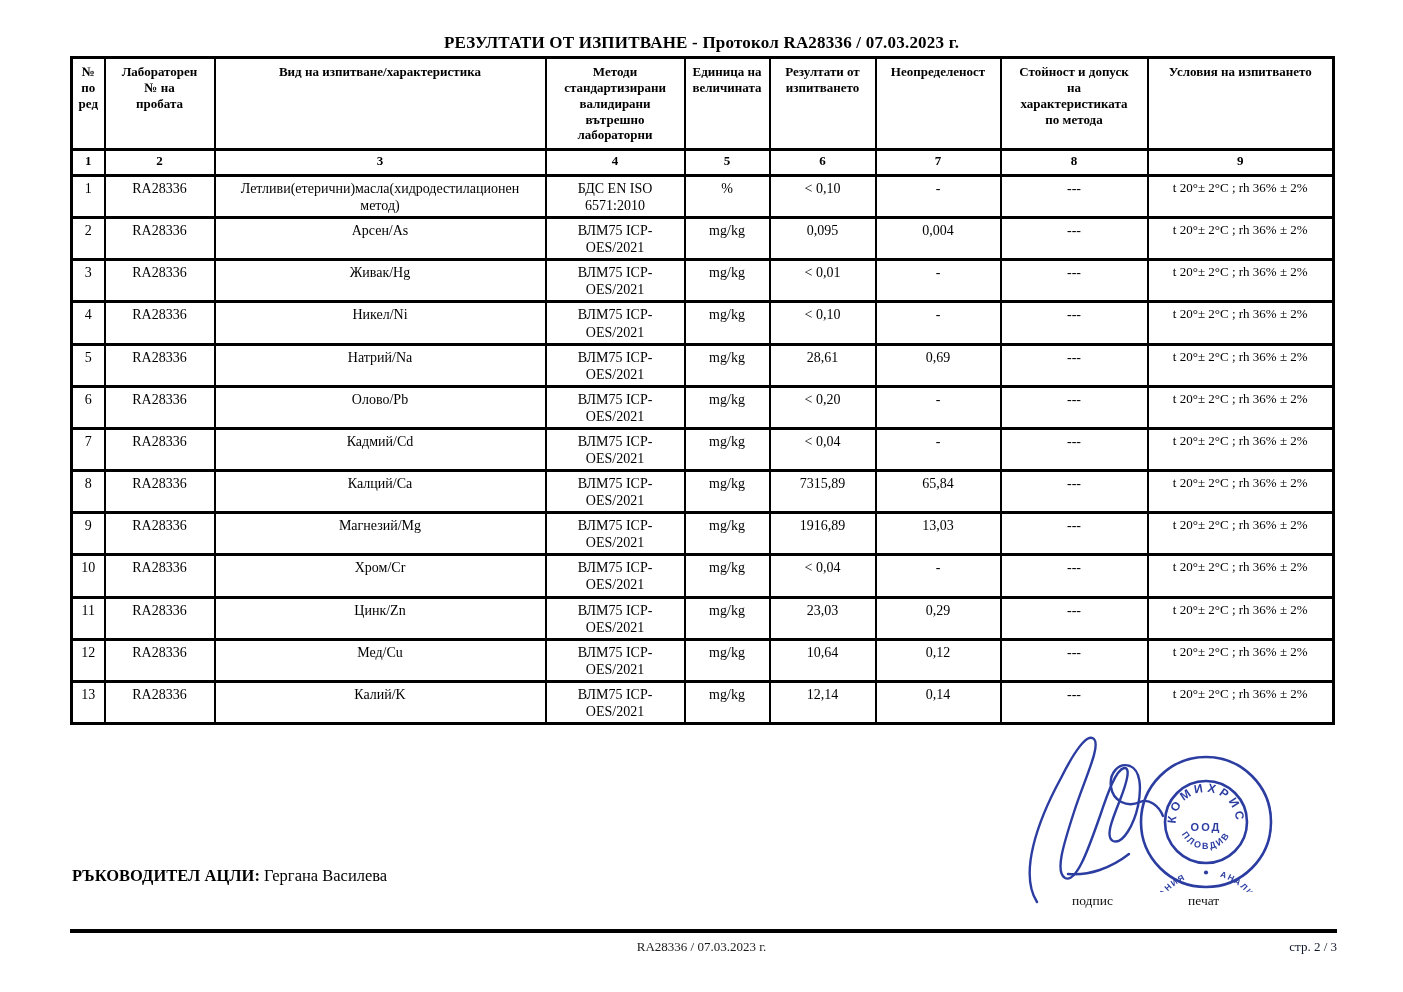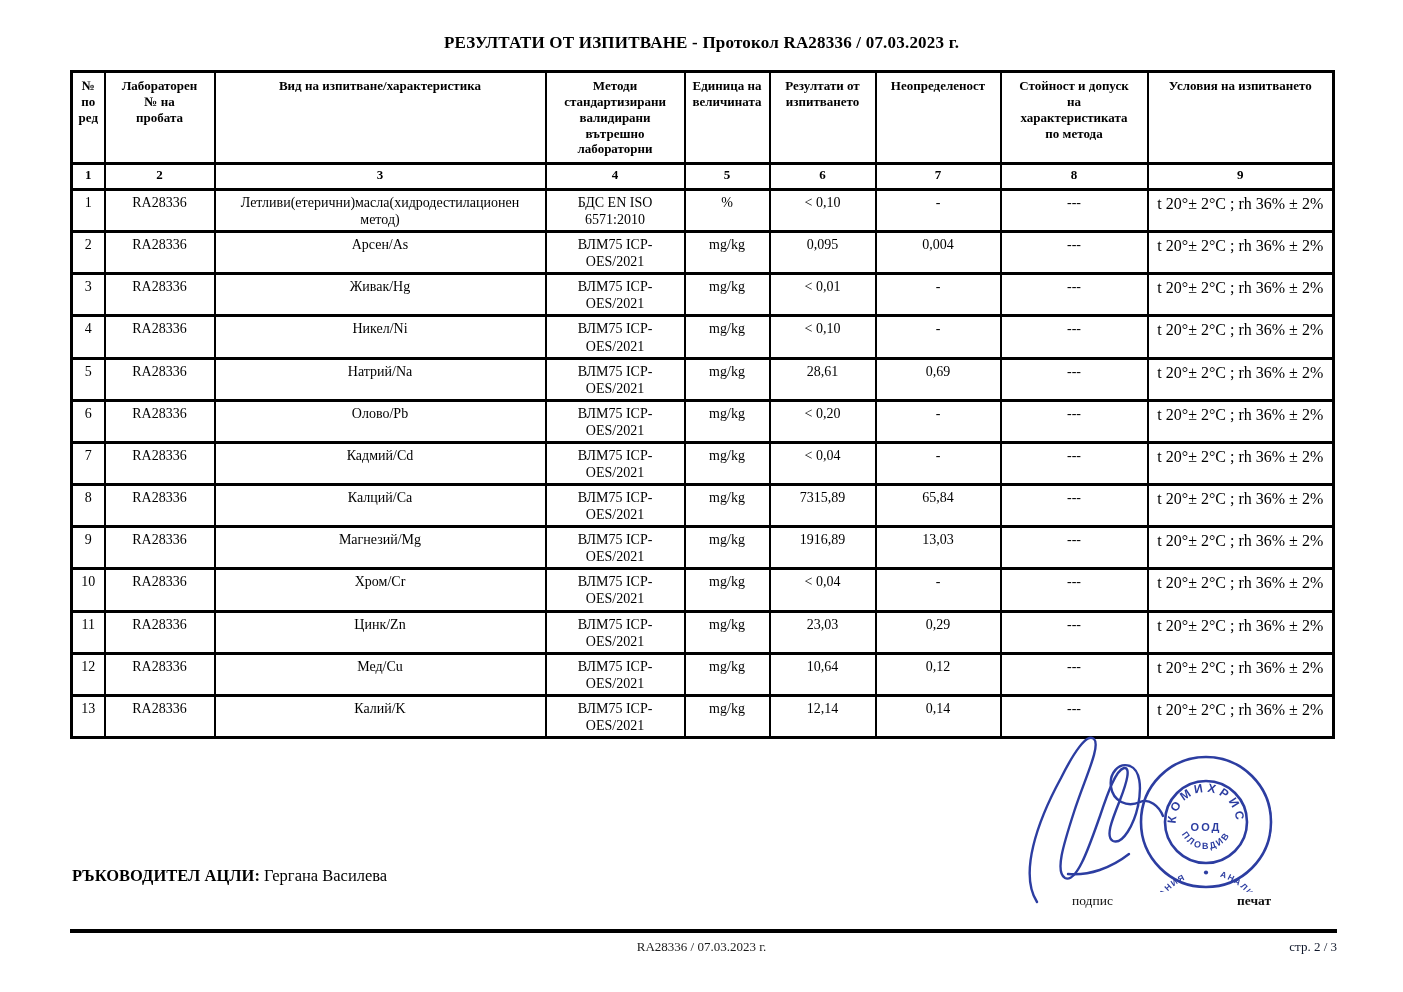--- a/index.html
+++ b/index.html
@@ -10,21 +10,21 @@
     font-family:"Liberation Serif","DejaVu Serif",serif;
     color:#000;
     overflow:hidden;
   }
   .title{
     position:absolute;top:33px;left:0;width:100%;
     text-align:center;font-weight:bold;font-size:17px;
     letter-spacing:.2px;
   }
   table.results{
-    position:absolute;left:70px;top:70px;
+    position:absolute;left:70px;top:56px;
     width:1262px;
     border-collapse:collapse;
     table-layout:fixed;
     border-radius:21px;
   }
   table.results th,table.results td{
     border-left:2px solid #000;
     border-right:2px solid #000;
     border-top:3px solid #000;
     border-bottom:3px solid #000;
@@ -37,27 +37,27 @@
   table.results{border:3px solid #000;}
   tr.head-row{height:92px;}
   tr.head-row th{font-weight:bold;font-size:13px;padding-top:5px;}
   tr.head-row th.c2{padding-left:14px;padding-right:14px;font-family:Liberation Serif, serif;}
   tr.head-row th.c8{padding-left:14px;padding-right:14px;}
   tr.num-row{height:26px;}
   tr.num-row td{font-weight:bold;font-size:13px;padding-top:2px;}
   tbody tr{height:41px;}
   tbody td{font-size:14px;padding-top:5px;}
   tbody td.method{padding-left:13px;padding-right:13px;}
-  tbody td.cond{font-size:16px;}
+  tbody td.cond{font-size:13px;}
   .performed{position:absolute;left:72px;top:771px;font-size:16px;}
   .manager{position:absolute;left:72px;top:866px;font-size:16.5px;}
   .b{font-weight:bold;}
   .sig-caption{position:absolute;top:893px;font-size:13.5px;color:#111;}
   .cap-sign{left:1072px;}
-  .cap-stamp{left:1237px;font-weight:bold;}
+  .cap-stamp{left:1188px;}
   .footer-line{position:absolute;left:70px;top:929px;width:1267px;height:4px;background:#000;}
   .footer-center{position:absolute;left:0;top:939px;width:1403px;text-align:center;font-size:13px;color:#1a1a1a;}
   .footer-right{position:absolute;top:939px;right:66px;font-size:13px;color:#0f172a;}
   .signature-svg{position:absolute;left:1013px;top:724px;}
   .stamp-svg{position:absolute;left:1136px;top:752px;}
 </style>
 </head>
 <body>
 
 <div class="page">

